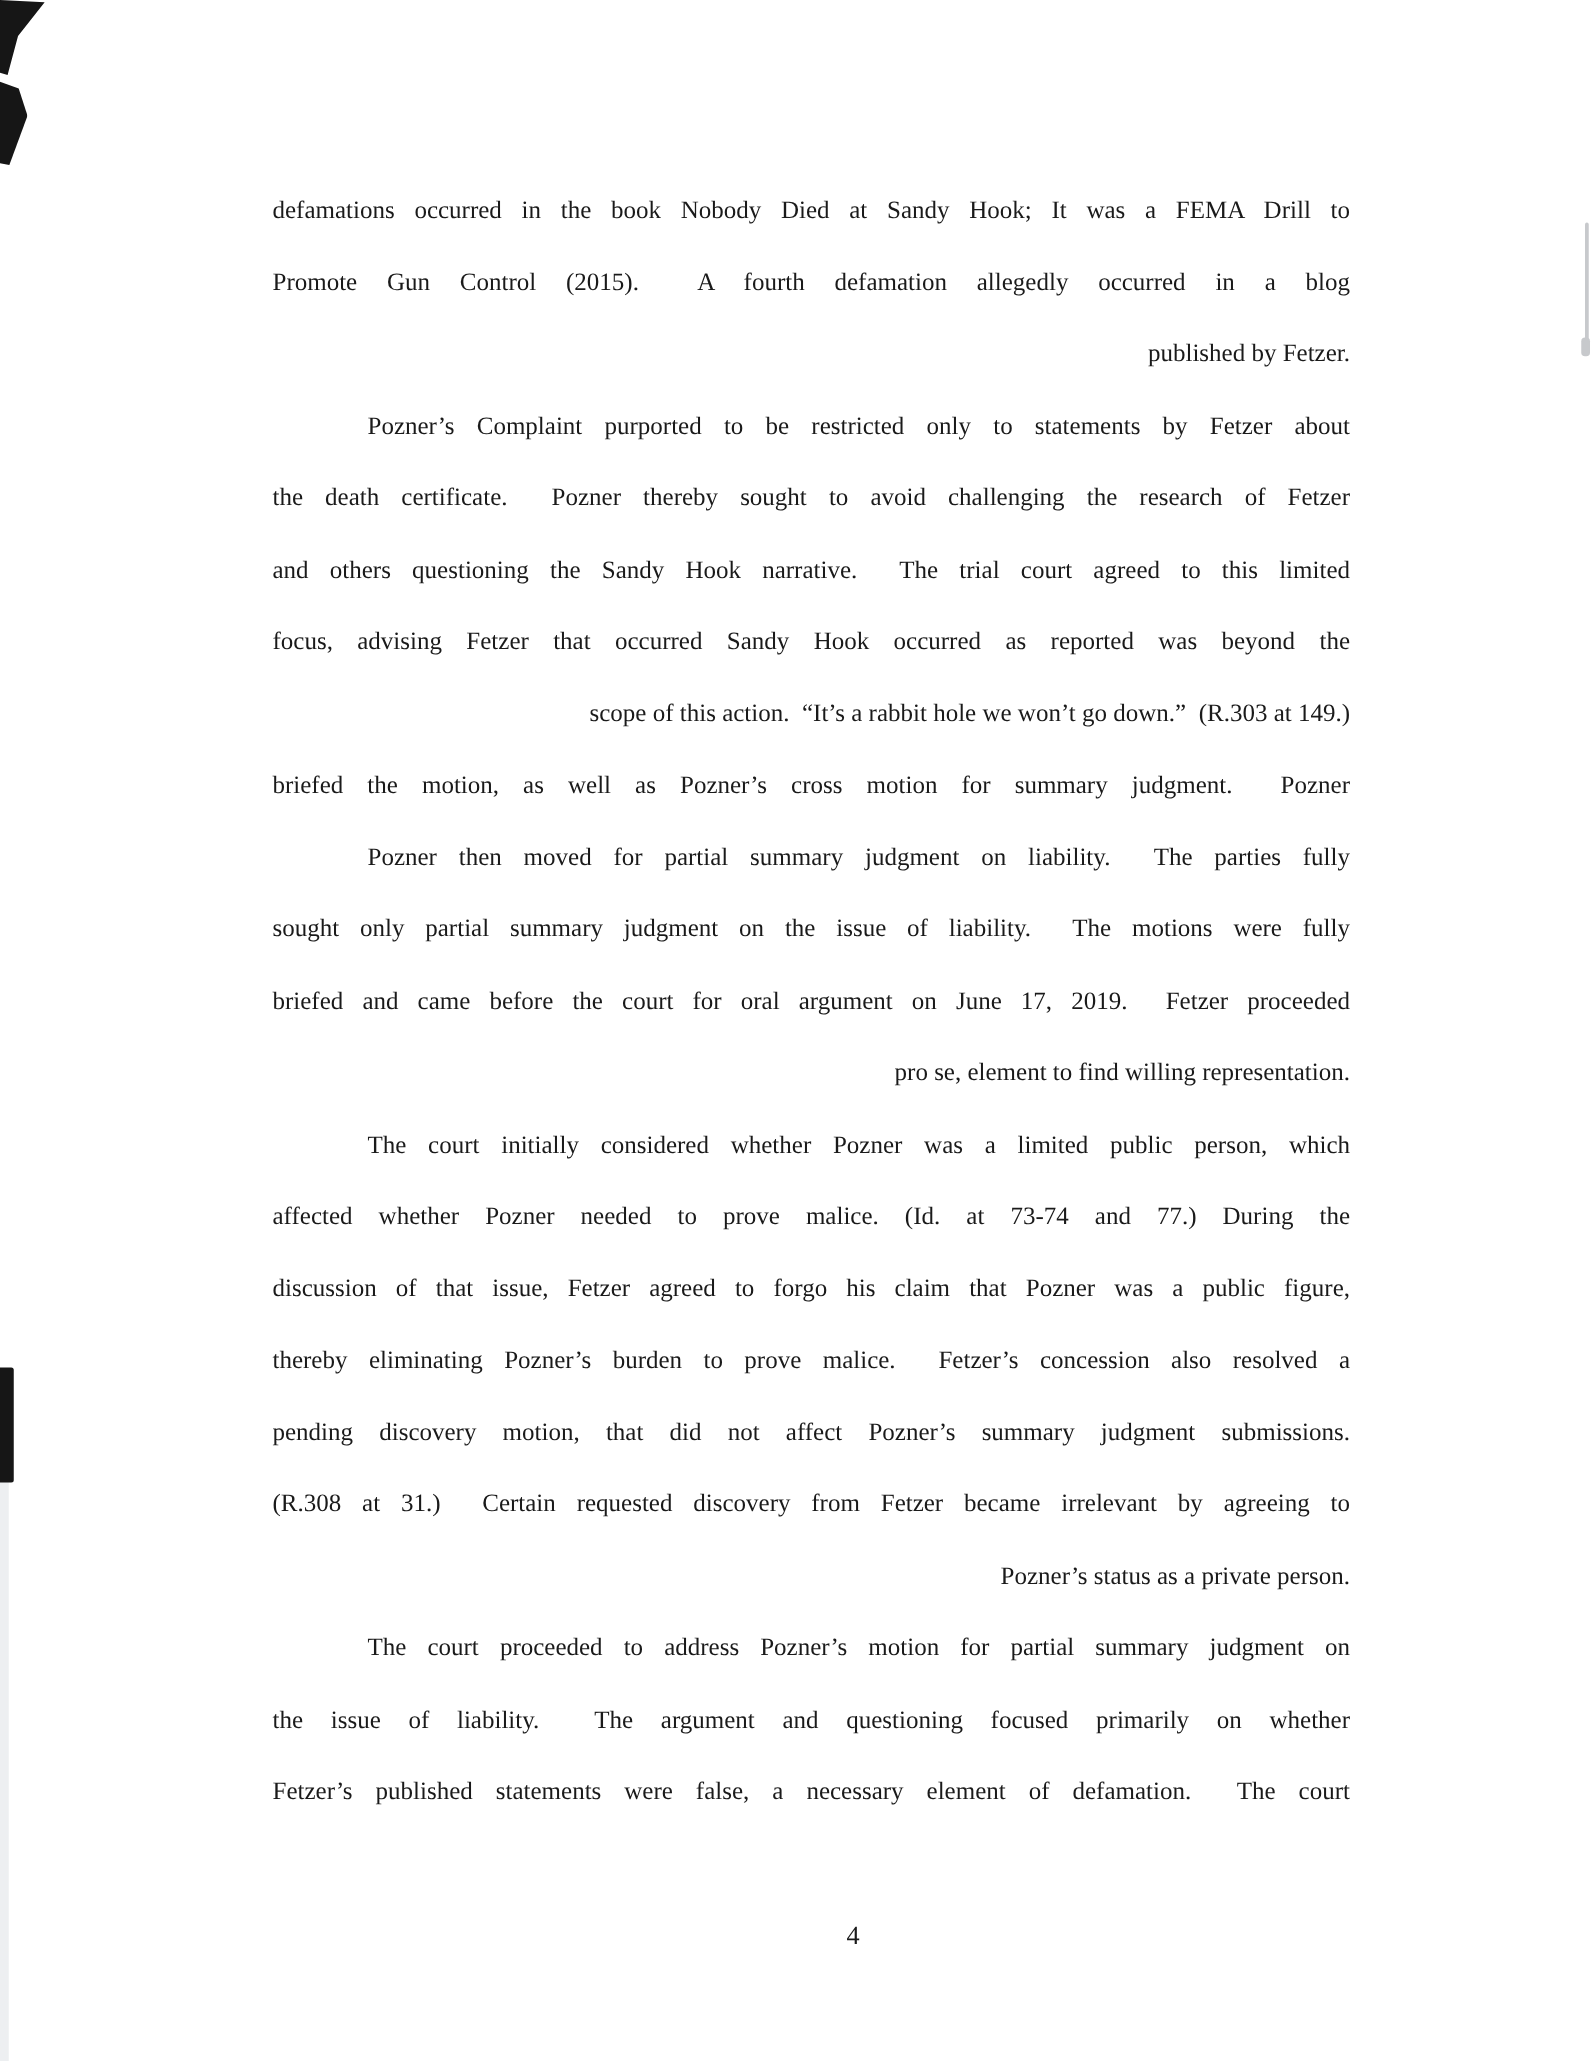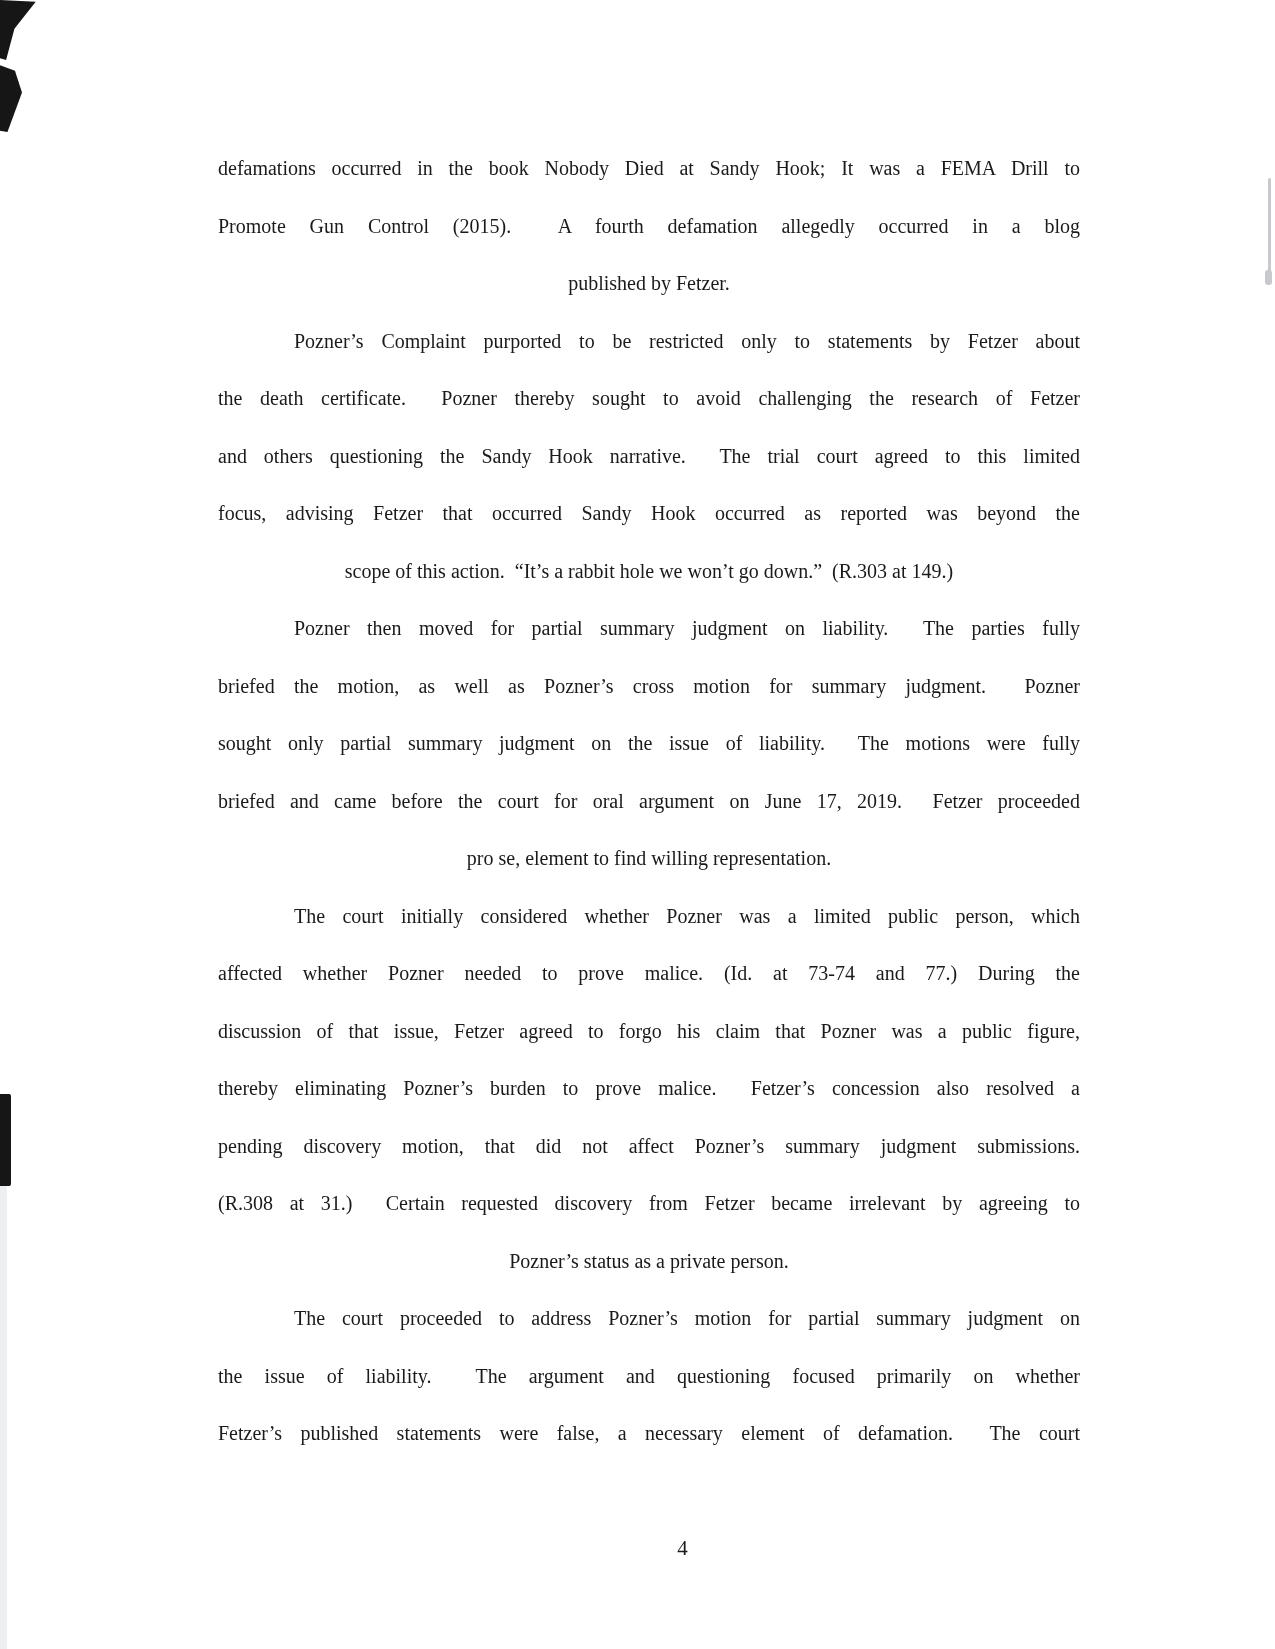--- a/index.html
+++ b/index.html
@@ -21,21 +21,21 @@
     position: absolute;
     left: 218px;
     top: 140px;
     width: 862px;
     color: #1a1a1a;
     font-size: 20px;
   }
   .line {
     height: 57.5px;
     line-height: 57.5px;
-    text-align: center;
+    text-align: right;
     white-space: normal;
     overflow: visible;
   }
   .line.justify {
     text-align: justify;
     text-align-last: justify;
   }
   .line.indent { text-indent: 76px; }
   .it { }
 
@@ -89,22 +89,22 @@
 
   <div class="doc" style="color: rgb(26, 26, 26);">
       <div class="line justify"><span>defamations occurred in the book </span><span class="it">Nobody Died at Sandy Hook; It was a FEMA Drill to</span></div>
       <div class="line justify"><span class="it">Promote Gun Control</span><span> (2015).&nbsp; A fourth defamation allegedly occurred in a blog</span></div>
       <div class="line"><span>published by Fetzer.</span></div>
       <div class="line justify indent"><span>Pozner’s Complaint purported to be restricted only to statements by Fetzer about</span></div>
       <div class="line justify"><span>the death certificate.&nbsp; Pozner thereby sought to avoid challenging the research of Fetzer</span></div>
       <div class="line justify"><span>and others questioning the Sandy Hook narrative.&nbsp; The trial court agreed to this limited</span></div>
       <div class="line justify"><span>focus, advising Fetzer that occurred Sandy Hook occurred as reported was beyond the</span></div>
       <div class="line"><span>scope of this action.&nbsp; “It’s a rabbit hole we won’t go down.”&nbsp; (R.303 at 149.)</span></div>
+      <div class="line justify"><span>briefed the motion, as well as Pozner’s cross motion for summary judgment.&nbsp; Pozner</span></div>
       <div class="line justify indent"><span>Pozner then moved for partial summary judgment on liability.&nbsp; The parties fully</span></div>
-      <div class="line justify"><span>briefed the motion, as well as Pozner’s cross motion for summary judgment.&nbsp; Pozner</span></div>
       <div class="line justify"><span>sought only partial summary judgment on the issue of liability.&nbsp; The motions were fully</span></div>
       <div class="line justify"><span>briefed and came before the court for oral argument on June 17, 2019.&nbsp; Fetzer proceeded</span></div>
       <div class="line"><span class="it">pro se</span><span>, element to find willing representation.</span></div>
       <div class="line justify indent"><span>The court initially considered whether Pozner was a limited public person, which</span></div>
       <div class="line justify"><span>affected whether Pozner needed to prove malice. (</span><span class="it">Id.</span><span> at 73-74 and 77.) During the</span></div>
       <div class="line justify"><span>discussion of that issue, Fetzer agreed to forgo his claim that Pozner was a public figure,</span></div>
       <div class="line justify"><span>thereby eliminating Pozner’s burden to prove malice.&nbsp; Fetzer’s concession also resolved a</span></div>
       <div class="line justify"><span>pending discovery motion, that did not affect Pozner’s summary judgment submissions.</span></div>
       <div class="line justify"><span>(R.308 at 31.)&nbsp; Certain requested discovery from Fetzer became irrelevant by agreeing to</span></div>
       <div class="line"><span>Pozner’s status as a private person.</span></div>

